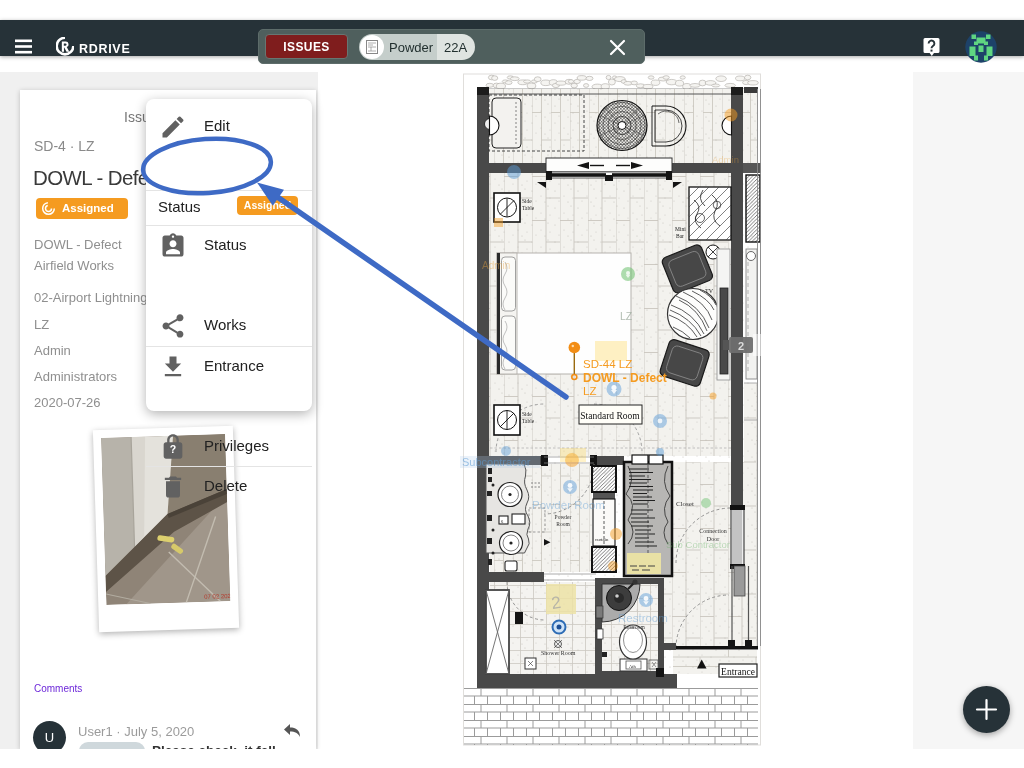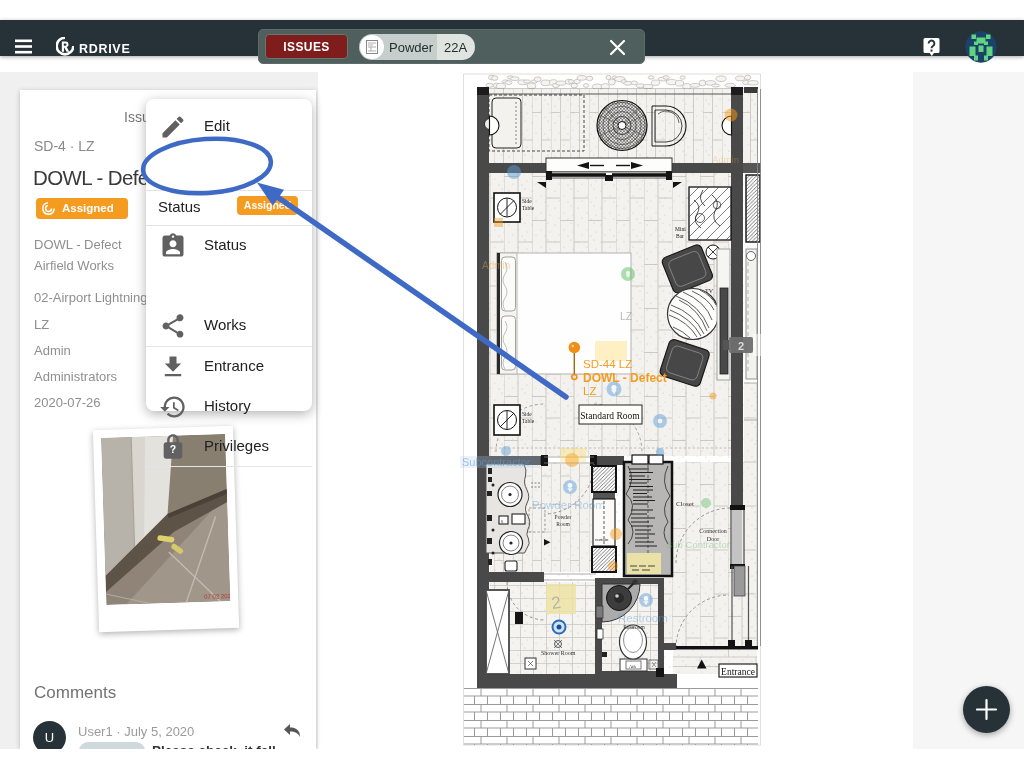--- a/index.html
+++ b/index.html
@@ -644,21 +644,21 @@
 <path d="M112 82 L80 167" stroke="#c2bcb0" stroke-width="1.4" fill="none"></path>
 <path d="M0 156 L44 167" stroke="#b2aca0" stroke-width="1" fill="none"></path>
 
 <rect x="53" y="100" width="17" height="5.5" rx="2.5" fill="#ddd06e" transform="rotate(10 61 103)"></rect>
 <rect x="66" y="110" width="13" height="5.5" rx="2.5" fill="#d6c96a" transform="rotate(38 72 113)"></rect>
 
 <text x="98" y="164" font-size="6" fill="#b5382a" font-family="Liberation Sans,sans-serif">07 02 2020</text>
 </svg>
 </div>
 
-<div style="position:absolute;left:14px;top:593px;font-size:17px;color:#737373;">Comments</div>
+<div style="position:absolute;left:14px;top:593px;font-size:10px;color:#6d28d9;">Comments</div>
 
 <div style="position:absolute;left:13px;top:631px;width:33px;height:33px;border-radius:50%;background:#263238;color:#fff;font-size:13px;text-align:center;line-height:33px;">U</div>
 
 <div style="position:absolute;left:58px;top:634px;font-size:13px;color:#9b9b9b;">User1 · July 5, 2020</div>
 
 <svg style="position:absolute;left:263px;top:633px" width="18" height="15" viewBox="0 0 18 15">
           <path d="M7 1 L1 6.5 L7 12 V8.5 C12 8.5 15 10 17 14 C17 7 13 4.5 7 4.5 Z" fill="#555"></path>
         </svg>
 
 <div style="position:absolute;left:59px;top:652px;width:66px;height:18px;background:#cfd8dc;border-radius:9px;"></div>
@@ -703,37 +703,37 @@
 
 <div class="mdiv" style="top:247px"></div>
 
 <div class="mi" style="top:248px">
           <svg width="28" height="28" viewBox="0 0 24 24">
             <path d="M19 9h-4V3H9v6H5l7 7 7-7zM5 18v2h14v-2H5z" fill="#616161"></path>
           </svg>
           <span class="txt">Entrance</span>
         </div>
 
-<div class="mi" style="top:288px">
-          <svg width="28" height="28" viewBox="0 0 24 24">
-            <path d="M13 3c-4.97 0-9 4.03-9 9H1l3.89 3.89.07.14L9 12H6c0-3.87 3.13-7 7-7s7 3.13 7 7-3.13 7-7 7c-1.93 0-3.68-.79-4.94-2.06l-1.42 1.42C8.27 19.99 10.51 21 13 21c4.97 0 9-4.03 9-9s-4.03-9-9-9zm-1 5v5l4.28 2.54.72-1.21-3.5-2.08V8H12z" fill="#616161"></path>
-          </svg>
-          <span class="txt">History</span>
-        </div>
 
 <div class="mi" style="top:328px">
           <svg width="28" height="28" viewBox="0 0 24 24">
             <path d="M18 8h-1V6c0-2.76-2.24-5-5-5S7 3.24 7 6v2H6c-1.1 0-2 .9-2 2v10c0 1.1.9 2 2 2h12c1.1 0 2-.9 2-2V10c0-1.1-.9-2-2-2zM9 6c0-1.66 1.34-3 3-3s3 1.34 3 3v2H9V6z" fill="#616161"></path>
             <text x="12" y="17.5" font-size="9" font-weight="bold" fill="#fff" text-anchor="middle" font-family="Liberation Sans,sans-serif">?</text>
           </svg>
           <span class="txt">Privileges</span>
         </div>
 
 <div class="mdiv" style="top:367px"></div>
 
+<div class="mi" style="top:368px">
+          <svg width="28" height="28" viewBox="0 0 24 24">
+            <path d="M6 19c0 1.1.9 2 2 2h8c1.1 0 2-.9 2-2V7H6v12zM19 4h-3.5l-1-1h-5l-1 1H5v2h14V4z" fill="#616161"></path>
+          </svg>
+          <span class="txt">Delete</span>
+        </div>
 </div>
 
 <svg style="position:absolute;left:0;top:0;z-index:35;pointer-events:none" width="1024" height="677" viewBox="0 72 1024 677">
 
 <ellipse cx="207" cy="166" rx="64" ry="27" fill="none" stroke="#3e6ac5" stroke-width="4.5" transform="rotate(-4 207 166)"></ellipse>
 
 <path d="M276 196 L566 397" stroke="#3e6ac5" stroke-width="5.5" stroke-linecap="round" fill="none"></path>
 
 <path d="M257 182.5 L284 189.8 L272.8 205.8 Z" fill="#3e6ac5"></path>
 </svg>

